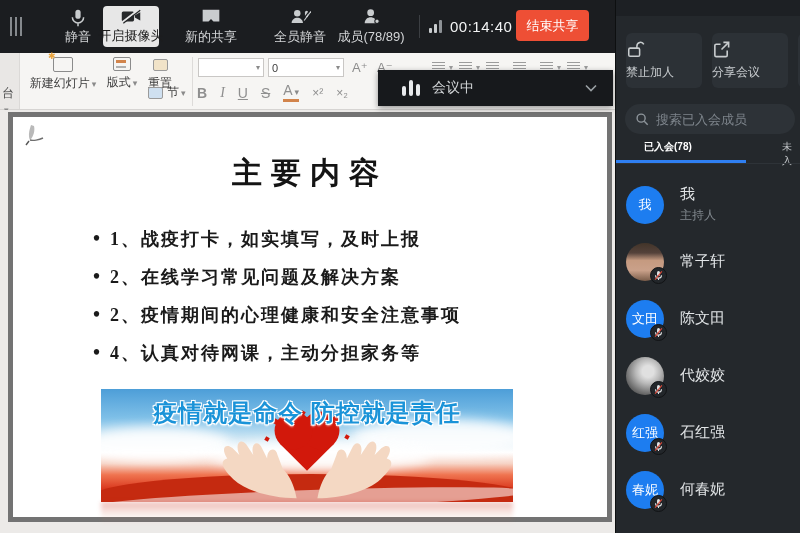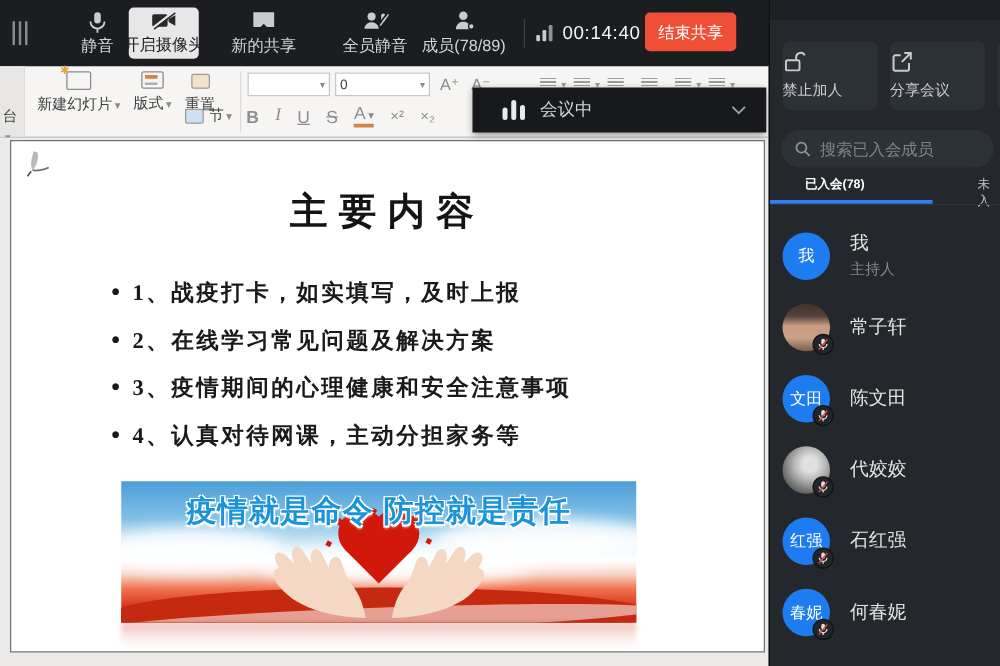--- a/index.html
+++ b/index.html
@@ -68,21 +68,21 @@
   
   .meeting-status { position:absolute; left:378px; top:70px; width:235px; height:36px; background:#17191c; display:flex; align-items:center; box-shadow:0 2px 6px rgba(0,0,0,.4); cursor:pointer; z-index:5; }
   .ms-bars { margin-left:24px; display:flex; align-items:flex-end; gap:3px; height:16px; }
   .ms-bars i { width:4px; background:#e8eaec; border-radius:2px; }
   .ms-bars i:nth-child(1){height:10px;} .ms-bars i:nth-child(2){height:16px;} .ms-bars i:nth-child(3){height:12px;}
   .ms-label { margin-left:12px; font-size:14px; color:#d2d5d7; }
   .ms-chevron { margin-left:auto; margin-right:16px; width:12px; height:8px; }
 
   
   .slide-wrap { position:absolute; left:0; top:110px; width:615px; height:423px; background:#eceae8; }
-  .slide { position:absolute; left:8px; top:2px; width:604px; height:410px; background:#fff; border:1px solid #737373; }
+  .slide { position:absolute; left:8px; top:2px; width:604px; height:410px; background:#fff; border:5px solid #737373; }
   .feather { position:absolute; left:8px; top:5px; }
   .slide-title { position:absolute; left:0; top:36px; width:100%; text-align:center; font-family:"Liberation Serif","DejaVu Serif",serif; font-weight:bold; font-size:30px; letter-spacing:9px; color:#141414; }
   .bullets { position:absolute; left:80px; top:106px; list-style:none; font-family:"Liberation Serif","DejaVu Serif",serif; font-weight:bold; font-size:18px; color:#1a1a1a; }
   .bullets li { height:38px; line-height:30px; letter-spacing:2px; }
   .bullets li::before { content:"•"; margin-right:8px; font-size:20px; }
 
   
   .banner { position:absolute; left:88px; top:272px; width:412px; height:113px; overflow:hidden; background:linear-gradient(180deg,#4d9ed8 0%, #7fc0e8 26%, #cfe7f4 44%, #ffffff 58%, #ffffff 62%, #f4c9b9 68%, #ef6a48 78%, #d93односа 0); background:linear-gradient(180deg,#4d9ed8 0%, #7fc0e8 26%, #cfe7f4 44%, #ffffff 56%, #f6d3c5 66%, #ef7450 76%, #da3a1f 88%, #c22c12 100%); }
   .bn-cloud { position:absolute; background:#fff; border-radius:50%; filter:blur(6px); opacity:.9; }
   .bn-c1 { left:-20px; top:38px; width:150px; height:34px; }
@@ -296,21 +296,21 @@
             <path d="M10 3 C 8 9, 7 14, 9 18 C 13 14, 14 8, 13 4" fill="#b9b9b9" stroke="none"></path>
             <path d="M9 18 C 12 19, 18 18, 22 16" stroke="#6f6f6f"></path>
             <path d="M8 19 l-3 4" stroke="#555"></path>
           </svg>
         </span>
         <div class="slide-title">主要内容</div>
         <ul class="bullets">
 
         <li>1、战疫打卡，如实填写，及时上报</li>
             <li>2、在线学习常见问题及解决方案</li>
-            <li>3、疫情期间的心理健康和安全注意事项</li>
+            <li>2、疫情期间的心理健康和安全注意事项</li>
             <li>4、认真对待网课，主动分担家务等</li>
           </ul>
 
         <div class="banner">
           <div class="bn-cloud bn-c1"></div>
           <div class="bn-cloud bn-c2"></div>
           <div class="bn-cloud bn-c3"></div>
           <div class="bn-wave bn-w3"></div>
           <div class="bn-wave bn-w1"></div>
           <div class="bn-wave bn-w2"></div>

